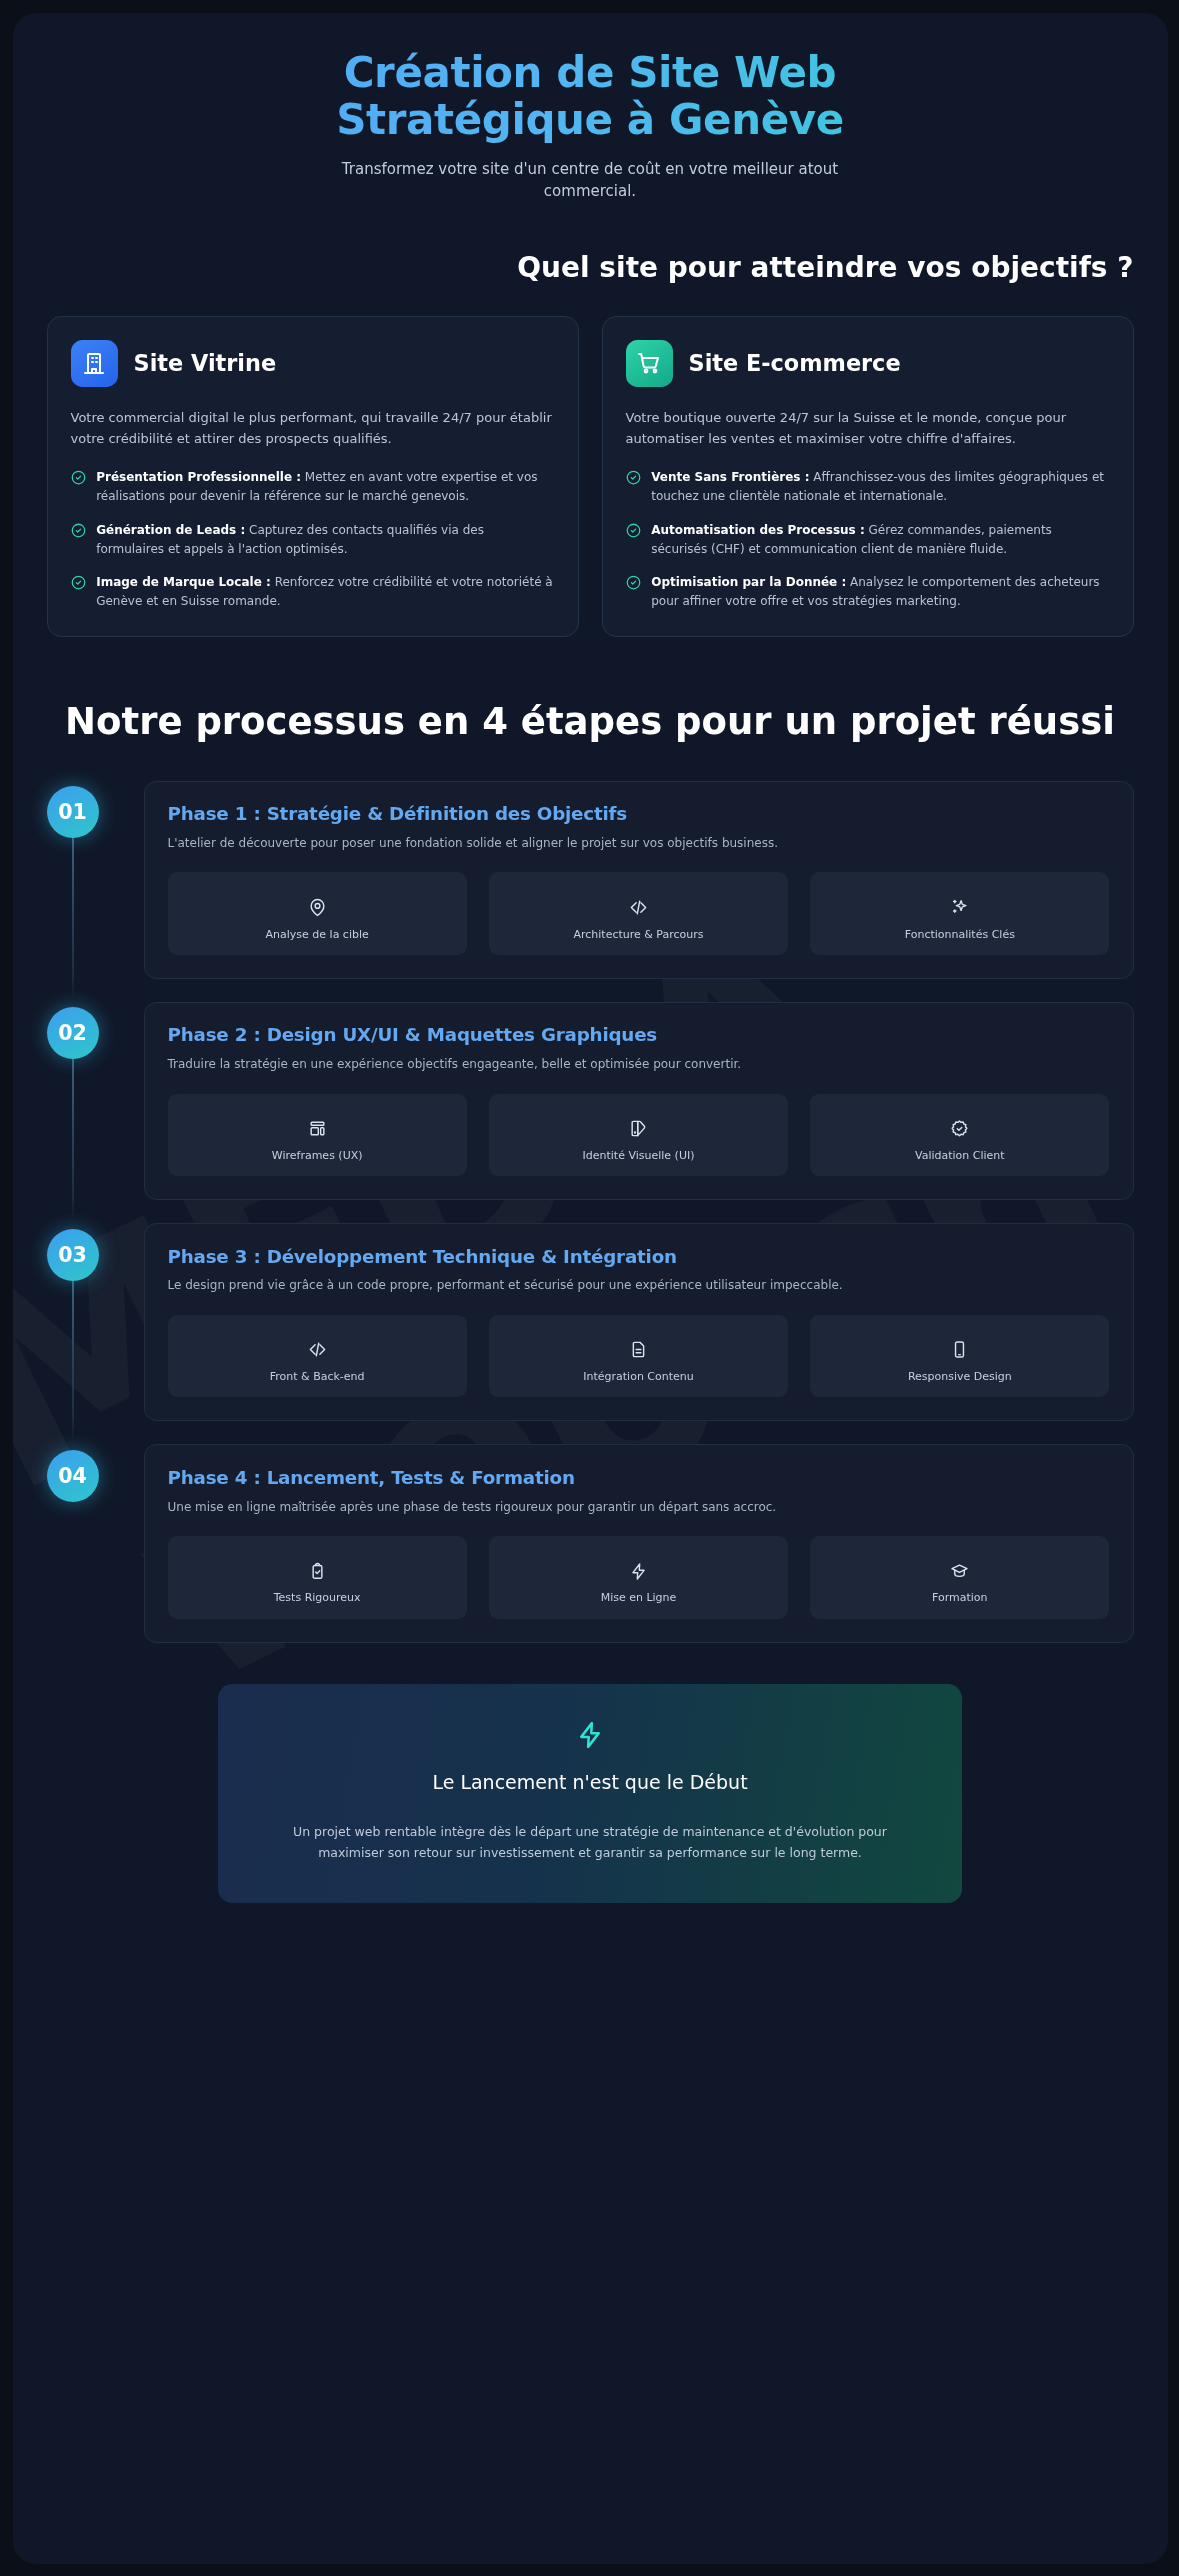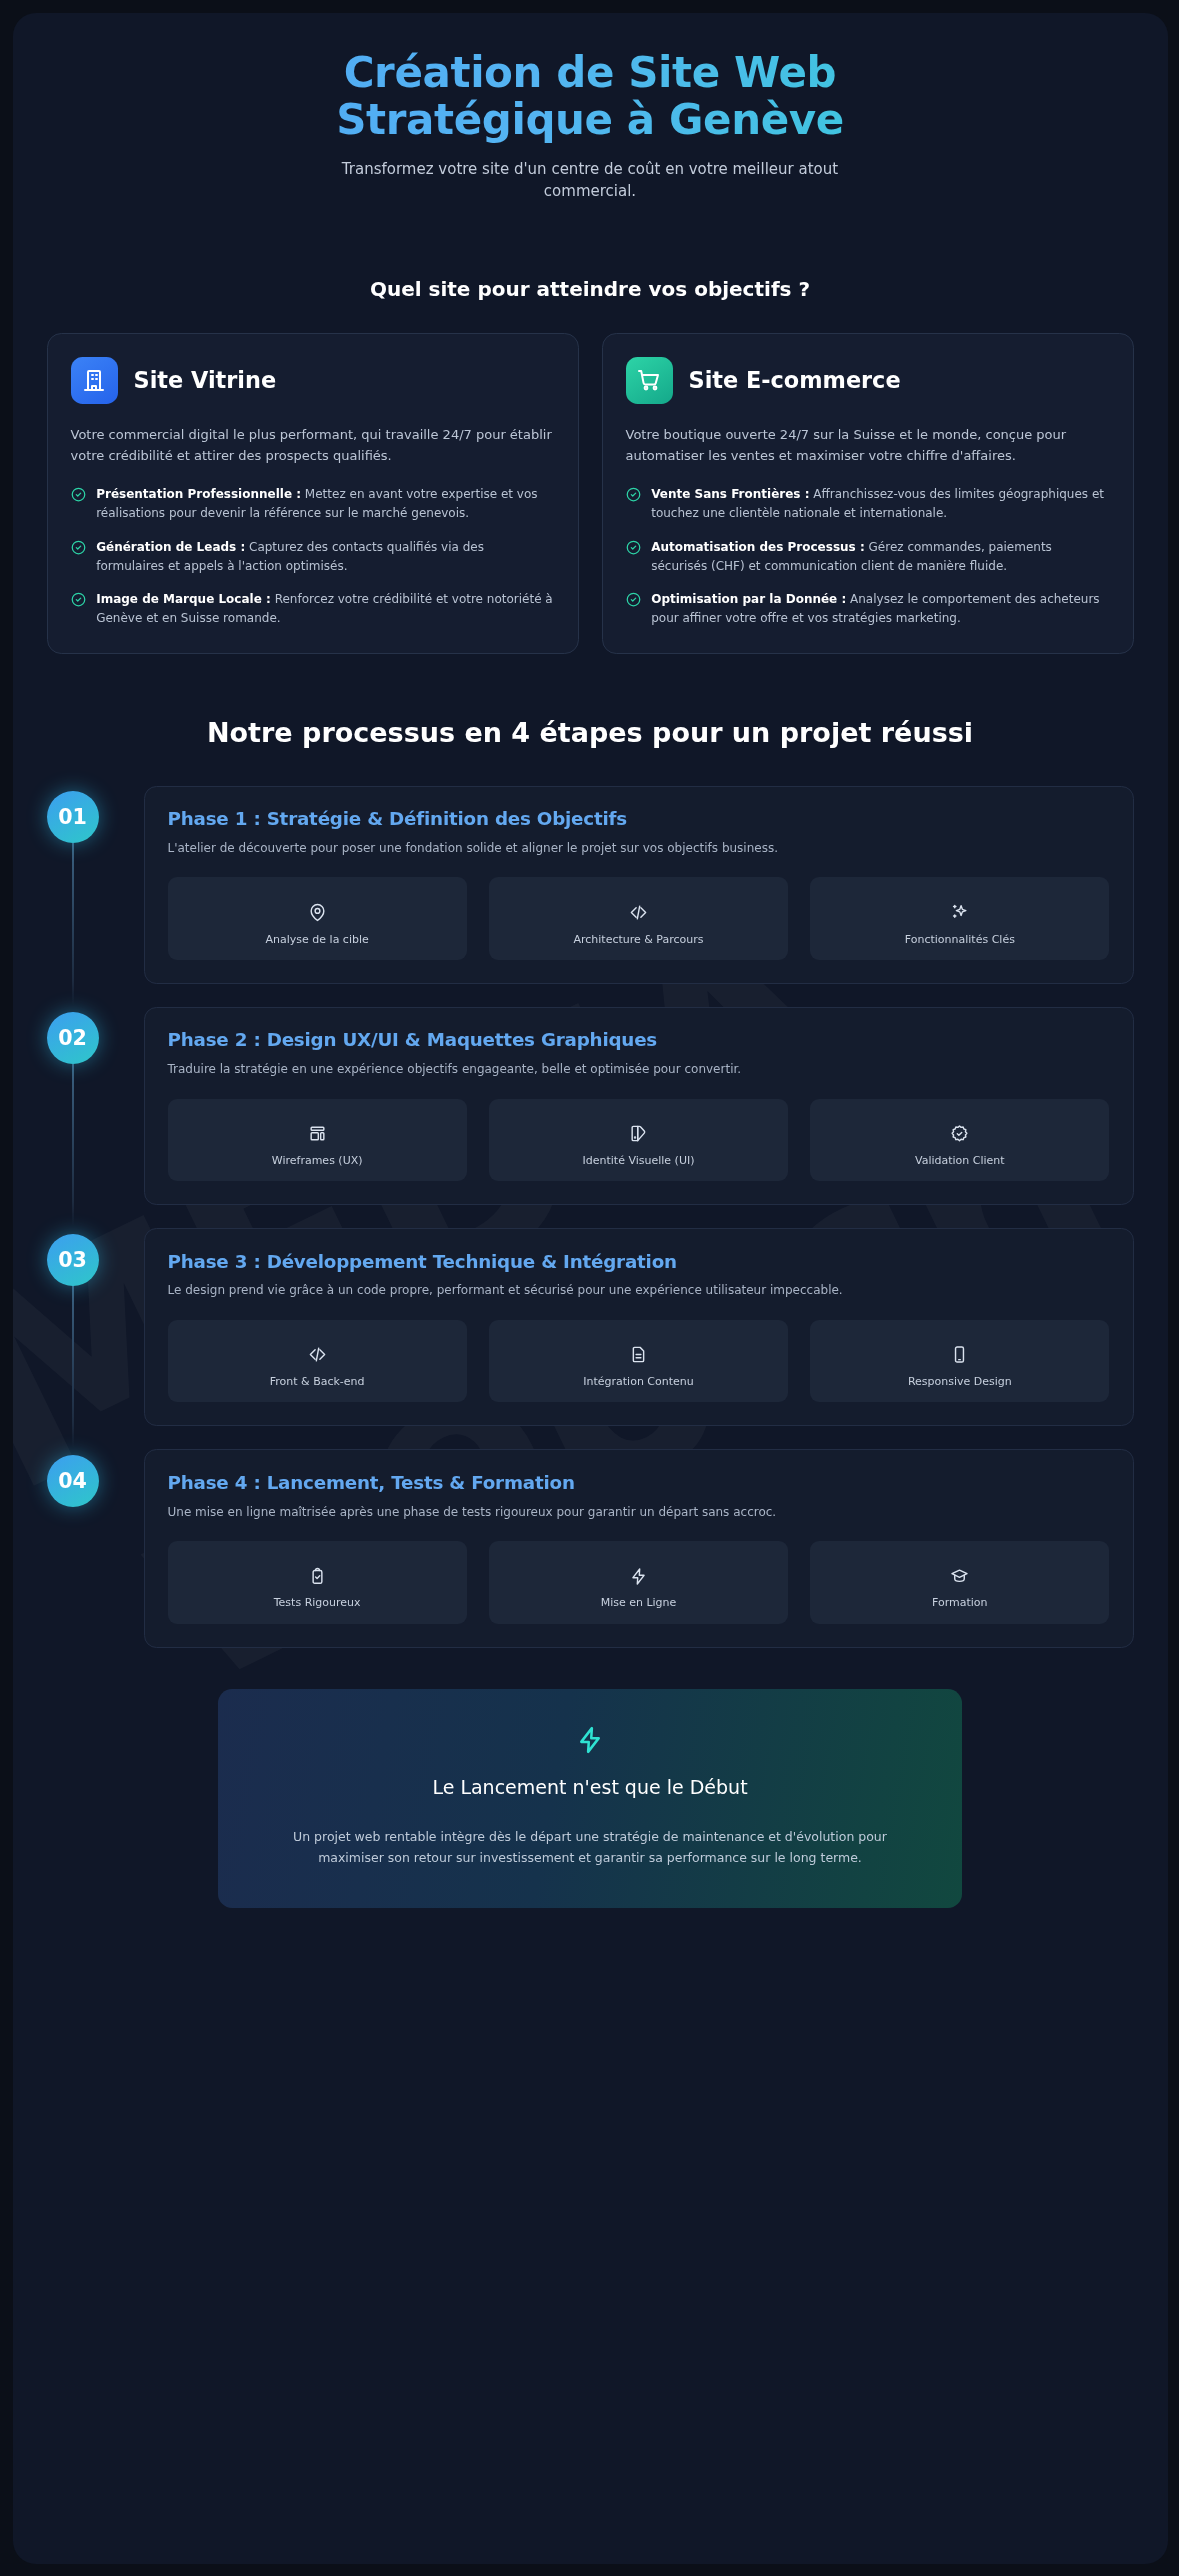--- a/index.html
+++ b/index.html
@@ -42,22 +42,22 @@
   }
   .hero p{
     margin:16px auto 0;max-width:546px;
     font-size:15px;line-height:1.45;color:#c3ccdb;
   }
 
   
   .sec-title{
     text-align:center;color:#fff;font-weight:800;
   }
-  .sec-title.s1{font-size:20px;margin-top:74px;}
-  .sec-title.s2{font-size:27px;margin-top:63px;}
+  .sec-title.s1{font-size:28px;margin-top:48px;text-align:right;}
+  .sec-title.s2{font-size:37px;margin-top:63px;}
 
   
   .cards{display:flex;gap:23px;margin-top:32px;}
   .card{
     flex:1;background:#151d30;
     border:0.9px solid #263249;border-radius:14.3px;
     padding:23px 23px 25px;
   }
   .card-head{display:flex;align-items:center;gap:16px;}
   .card-ico{

